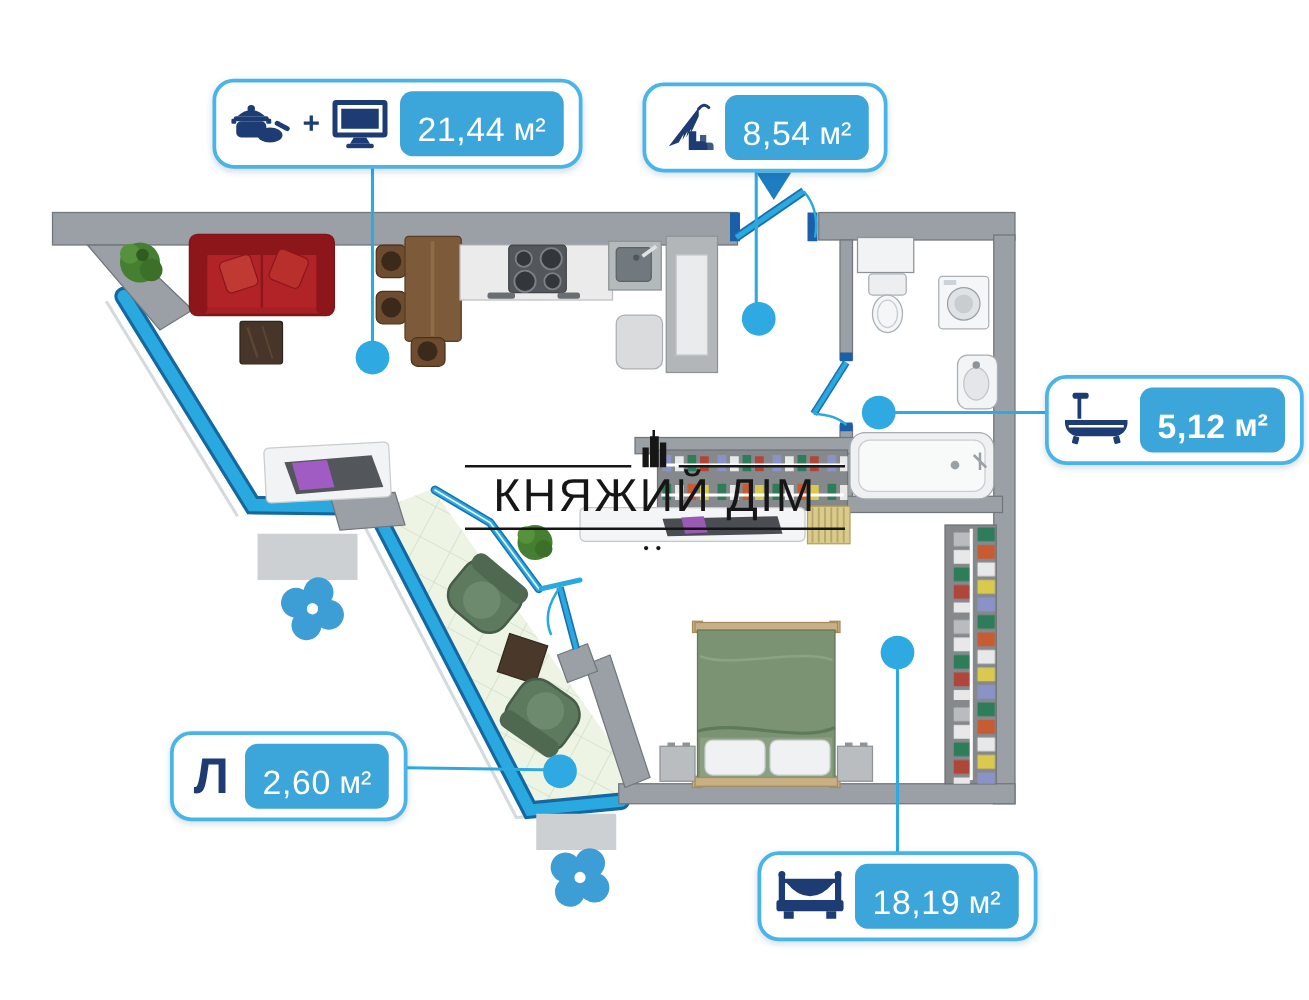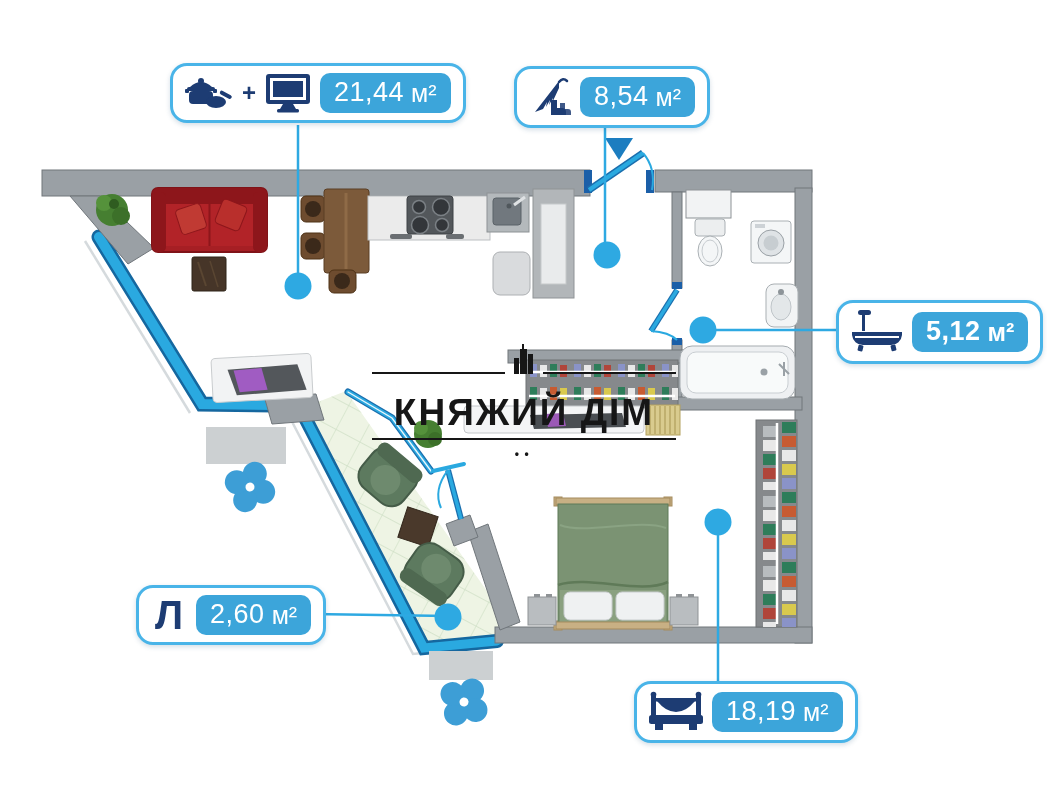--- a/index.html
+++ b/index.html
@@ -4,34 +4,34 @@
 <style>
   html,body{margin:0;padding:0;background:#ffffff;}
   .stage{position:relative;width:1047px;height:800px;background:#ffffff;overflow:hidden;
          font-family:"Liberation Sans",sans-serif;}
   svg.plan{position:absolute;left:0;top:0;z-index:1;}
 
   
   .area-label{position:absolute;display:flex;align-items:center;gap:9px;background:#fff;
               border:3px solid #49b4e8;border-radius:17px;padding:7px 12px;
               box-shadow:0 2px 5px rgba(40,90,130,.2);z-index:30;}
-  .pill{background:#3ca5da;border-radius:10px;color:#fff;display:flex;align-items:flex-end;
-        gap:7px;padding:6px 14px 7px;line-height:1;}
+  .pill{background:#3ca5da;border-radius:10px;color:#fff;display:flex;align-items:center;
+        gap:7px;padding:18px 14px 7px;line-height:1;}
   .pill .val{font-size:27px;letter-spacing:.5px;}
   .pill .unit{font-size:25px;}
   .plus{color:#1d3c73;font-size:24px;font-weight:700;line-height:1;}
   .loggia-letter{color:#1d3c73;font-size:40px;font-weight:700;line-height:.9;padding:0 4px;}
   .lbl-icon{display:block;}
 
   
   .watermark{position:absolute;left:372px;top:342px;width:304px;z-index:25;color:#161616;
              text-align:center;}
   .wm-top{display:flex;align-items:flex-end;justify-content:center;gap:6px;height:32px;}
   .wm-line{flex:1;border-top:2.5px solid #161616;}
-  .wm-title{font-size:37px;font-weight:700;letter-spacing:2px;line-height:1.1;margin-top:19px;
+  .wm-title{font-size:37px;font-weight:400;letter-spacing:2px;line-height:1.1;margin-top:3px;
             white-space:nowrap;}
   .wm-underline{border-top:2.5px solid #161616;margin-top:4px;}
   .wm-sub{margin-top:7px;font-size:12px;font-weight:700;letter-spacing:4.5px;white-space:nowrap;
           display:flex;justify-content:center;align-items:center;gap:1px;}
 </style>
 </head>
 <body>
 
 <div class="stage">
 
@@ -356,21 +356,21 @@
 </div>
 
 <div class="area-label" style="left:136px;top:585px;">
   <span class="loggia-letter">Л</span>
   <div class="pill">
     <span class="val">2,60</span>
     <span class="unit">м²</span>
   </div>
 </div>
 
-<div class="area-label" style="left:634px;top:681px;">
+<div class="area-label" style="left:606px;top:681px;">
   <svg class="lbl-icon" width="54" height="42" viewBox="0 0 54 42" fill="#1d3c73">
     <rect x="2" y="3" width="5" height="22" rx="1"></rect>
     <rect x="47" y="3" width="5" height="22" rx="1"></rect>
     <circle cx="4.5" cy="3.5" r="2.8"></circle>
     <circle cx="49.5" cy="3.5" r="2.8"></circle>
     <rect x="6" y="7" width="42" height="3.5"></rect>
     <path d="M8,10 H46 Q37,21 27,21 Q17,21 8,10 Z"></path>
     <rect x="0" y="24" width="54" height="9" rx="2.5"></rect>
     <rect x="6" y="33" width="8" height="6"></rect>
     <rect x="40" y="33" width="8" height="6"></rect>

